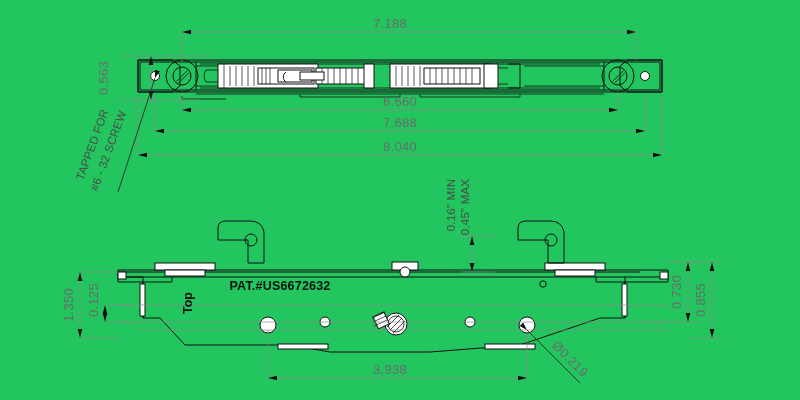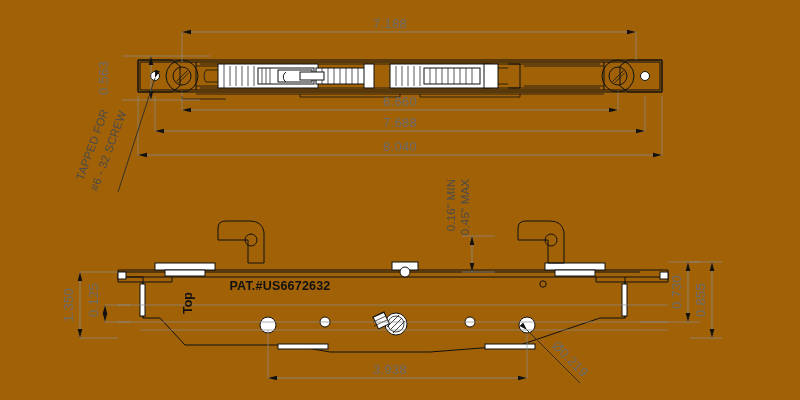--- a/index.html
+++ b/index.html
@@ -7,21 +7,21 @@
     padding: 0;
     background: #ffffff;
   }
   body {
     font-family: "Liberation Sans", sans-serif;
   }
   #sheet {
     position: relative;
     width: 800px;
     height: 400px;
-    background: #a16207;
+    background: #22c55e;
     overflow: hidden;
   }
   #sheet svg {
     position: absolute;
     left: 0;
     top: 0;
   }
   .dimtext {
     font-family: "Liberation Sans", sans-serif;
     font-size: 13px;

